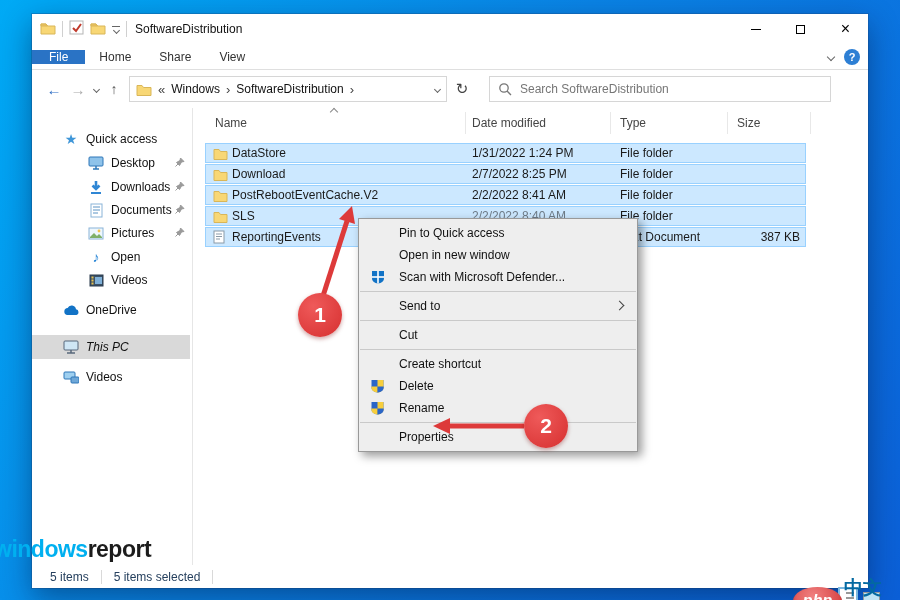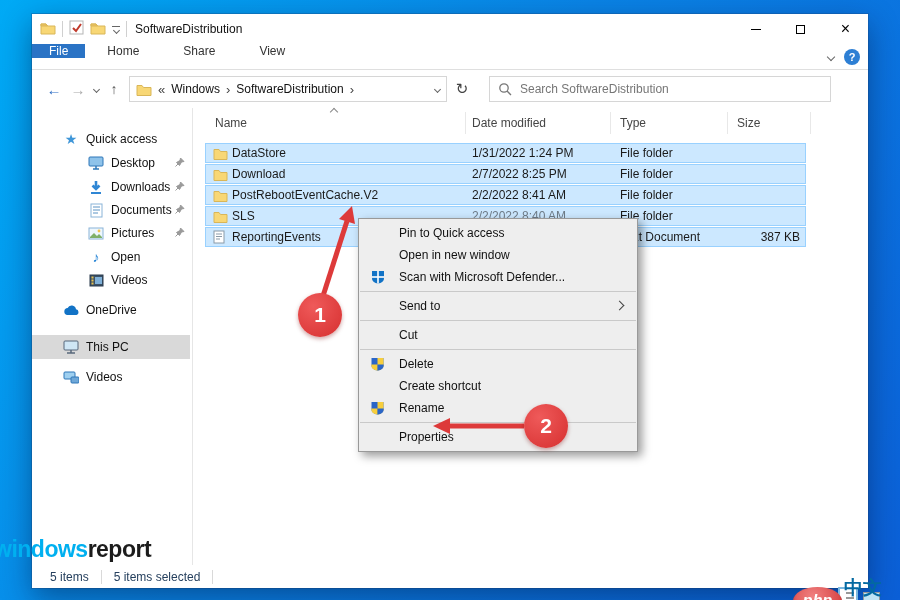--- a/index.html
+++ b/index.html
@@ -17,22 +17,22 @@
   .titlebar { position:absolute; left:0; top:0; right:0; height:30px; display:flex; align-items:center; padding-left:8px; }
   .qat { display:flex; align-items:center; gap:6px; }
   .qat-sep { width:1px; height:16px; background:#d0d0d0; }
   .title-text { margin-left:8px; font-size:12px; color:#111; }
   .win-controls { margin-left:auto; display:flex; height:30px; }
   .win-btn { width:45px; height:30px; display:flex; align-items:center; justify-content:center; }
   .glyph-min { width:10px; border-top:1px solid #000; }
   .glyph-max { width:9px; height:9px; border:1px solid #000; }
   .glyph-close { font-size:16px; line-height:1; color:#000; }
   
-  .ribbon { position:absolute; left:0; top:30px; right:0; height:26px; border-bottom:1px solid #dfdfdf; display:flex; align-items:flex-start; }
-  .tab { display:flex; align-items:center; padding:0 22px; color:#333; font-size:12px; }
+  .ribbon { position:absolute; left:0; top:30px; right:0; height:26px; border-bottom:1px solid #dfdfdf; display:flex; align-items:center; }
+  .tab { display:flex; align-items:center; padding:0 14px; color:#333; font-size:12px; }
   .tab.file { background:#2a73c5; color:#fff; padding:0 17px; }
   .ribbon-right { position:absolute; right:8px; top:0; height:26px; display:flex; align-items:center; gap:10px; }
   .help-circle { width:16px; height:16px; border-radius:50%; background:#2d7fd4; color:#fff; font-size:11px; font-weight:bold; display:flex; align-items:center; justify-content:center; }
   
   .chev { display:inline-block; width:6px; height:6px; border-right:1.4px solid #666; border-bottom:1.4px solid #666; transform:rotate(45deg); }
   .chev-up { display:inline-block; width:6px; height:6px; border-left:1.4px solid #888; border-top:1.4px solid #888; transform:rotate(45deg); }
   .chev-right { display:inline-block; width:7px; height:7px; border-right:1.4px solid #444; border-bottom:1.4px solid #444; transform:rotate(-45deg); }
   .chev-sm { width:5px; height:5px; }
   
   .addr-row { position:absolute; left:0; top:56px; right:0; height:38px; display:flex; align-items:center; padding-left:10px; }
@@ -261,21 +261,21 @@
 
     <div class="nav-item" style="left:31px; top:190px;">
       <span class="ic">
           <svg width="17" height="11">
             <path d="M4 10 a3.5 3.5 0 0 1 .6-6.9 A4.4 4.4 0 0 1 13 4.2 a3 3 0 0 1 .5 5.8 Z" fill="#1273c6"></path>
           </svg>
         </span>
       <span>OneDrive</span>
     </div>
 
-    <div class="nav-item" style="left:31px; top:227px;">
+    <div class="nav-item" style="left:31px; top:227px;font-style:italic;">
       <span class="ic">
           <svg width="16" height="14">
             <rect x="1" y="1" width="14" height="9" rx="1" fill="#cfe6f5" stroke="#57677a"></rect>
             <line x1="4" y1="13" x2="12" y2="13" stroke="#57677a" stroke-width="1.5"></line>
             <line x1="8" y1="10" x2="8" y2="13" stroke="#57677a" stroke-width="1.5"></line>
           </svg>
         </span>
       <span>This PC</span>
     </div>
 
@@ -392,30 +392,30 @@
     <span>Scan with Microsoft Defender...</span>
   </div>
   <div class="msep"></div>
   <div class="mi">
     <span>Send to</span>
     <span class="sub-arrow chev-right"></span>
   </div>
   <div class="msep"></div>
   <div class="mi">Cut</div>
   <div class="msep"></div>
+  <div class="mi">Create shortcut</div>
   <div class="mi">
     <span class="mic"><svg width="15" height="16">
           <path d="M1.5 2 h12 v7 a6 5 0 0 1 -6 5.5 A6 5 0 0 1 1.5 9 Z" fill="#2a66c8"></path>
           <path d="M7.5 2 h6 v7 a6 5 0 0 1 -6 5.5 Z" fill="#f7ce3c"></path>
           <path d="M1.5 8.5 a6 5 0 0 0 6 6 V8.5 Z" fill="#f7ce3c"></path>
           <path d="M7.5 8.5 h6 a6 5 0 0 1 -6 6 Z" fill="#2a66c8"></path>
         </svg></span>
     <span>Delete</span>
   </div>
-  <div class="mi">Create shortcut</div>
   <div class="mi">
     <span class="mic"><svg width="15" height="16">
           <path d="M1.5 2 h12 v7 a6 5 0 0 1 -6 5.5 A6 5 0 0 1 1.5 9 Z" fill="#2a66c8"></path>
           <path d="M7.5 2 h6 v7 a6 5 0 0 1 -6 5.5 Z" fill="#f7ce3c"></path>
           <path d="M1.5 8.5 a6 5 0 0 0 6 6 V8.5 Z" fill="#f7ce3c"></path>
           <path d="M7.5 8.5 h6 a6 5 0 0 1 -6 6 Z" fill="#2a66c8"></path>
         </svg></span>
     <span>Rename</span>
   </div>
   <div class="msep"></div>

